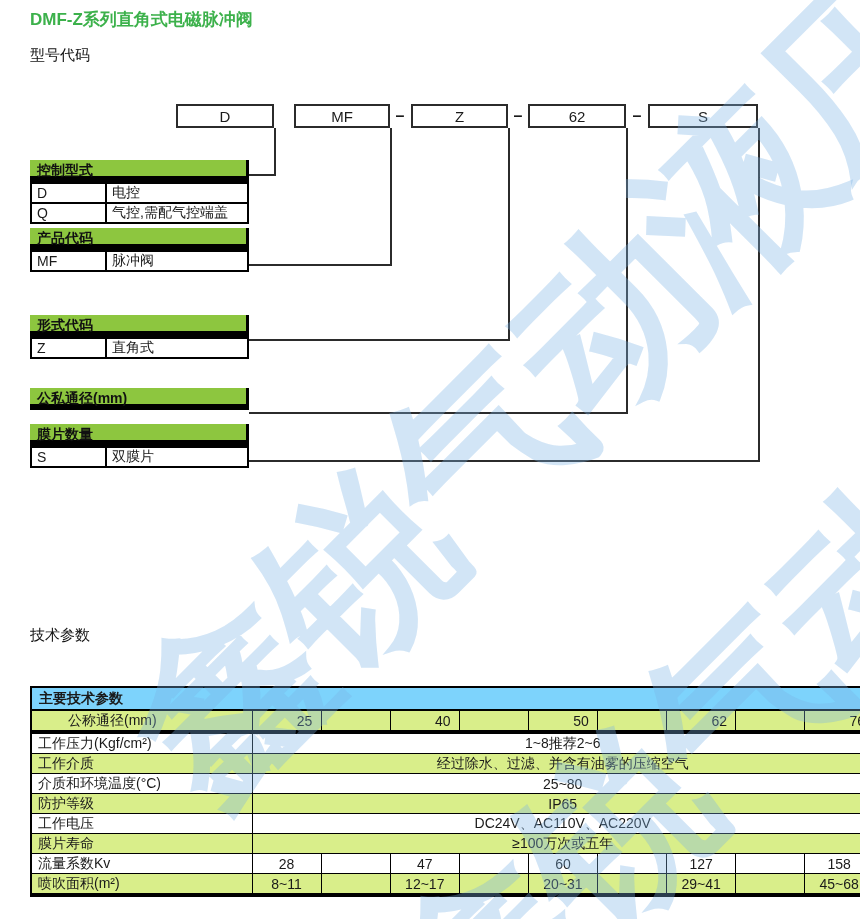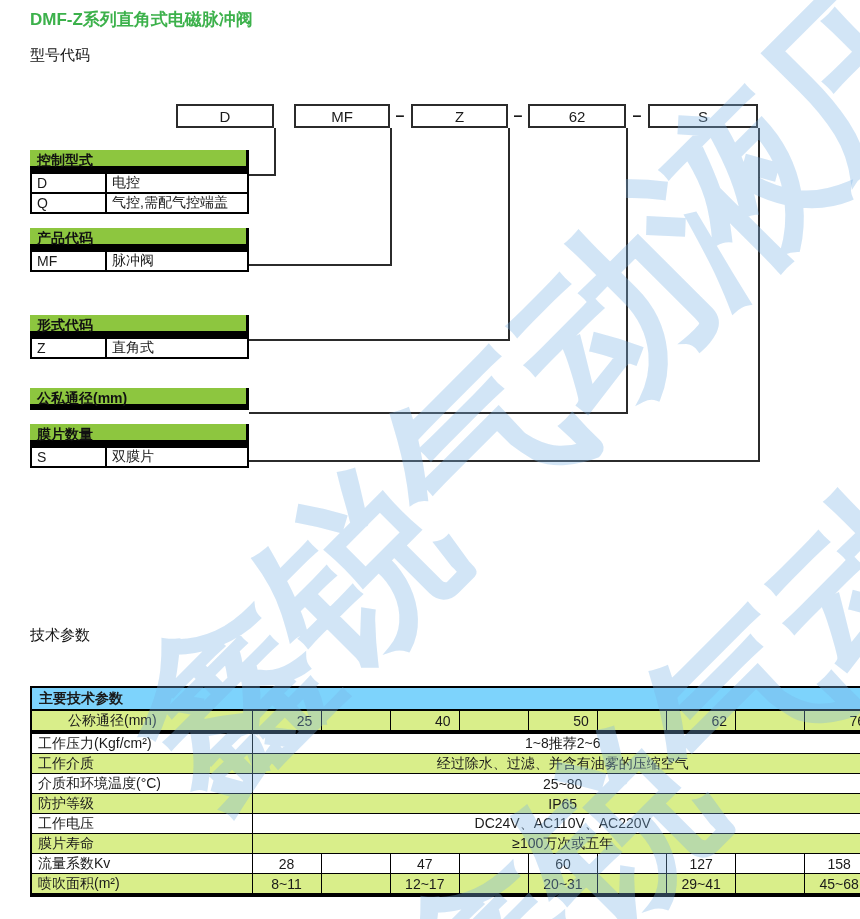--- a/index.html
+++ b/index.html
@@ -68,21 +68,21 @@
   <div class="dash" style="left:375px;">–</div>
   <div class="dash" style="left:493px;">–</div>
   <div class="dash" style="left:612px;">–</div>
 
   <div class="connector" style="width:25px;height:46px;"></div>
   <div class="connector" style="width:141px;height:136px;"></div>
   <div class="connector" style="width:259px;height:211px;"></div>
   <div class="connector" style="width:377px;height:284px;"></div>
   <div class="connector" style="width:509px;height:332px;"></div>
 
-  <div class="legend" style="top:150px;border-radius:15px;">
+  <div class="legend" style="top:160px;border-radius:15px;">
     <div class="legend-header">控制型式</div>
     <table>
       <tbody>
           <tr>
         <td class="code">D</td>
         <td>电控</td>
       </tr>
       <tr>
         <td class="code">Q</td>
         <td>气控,需配气控端盖</td>

